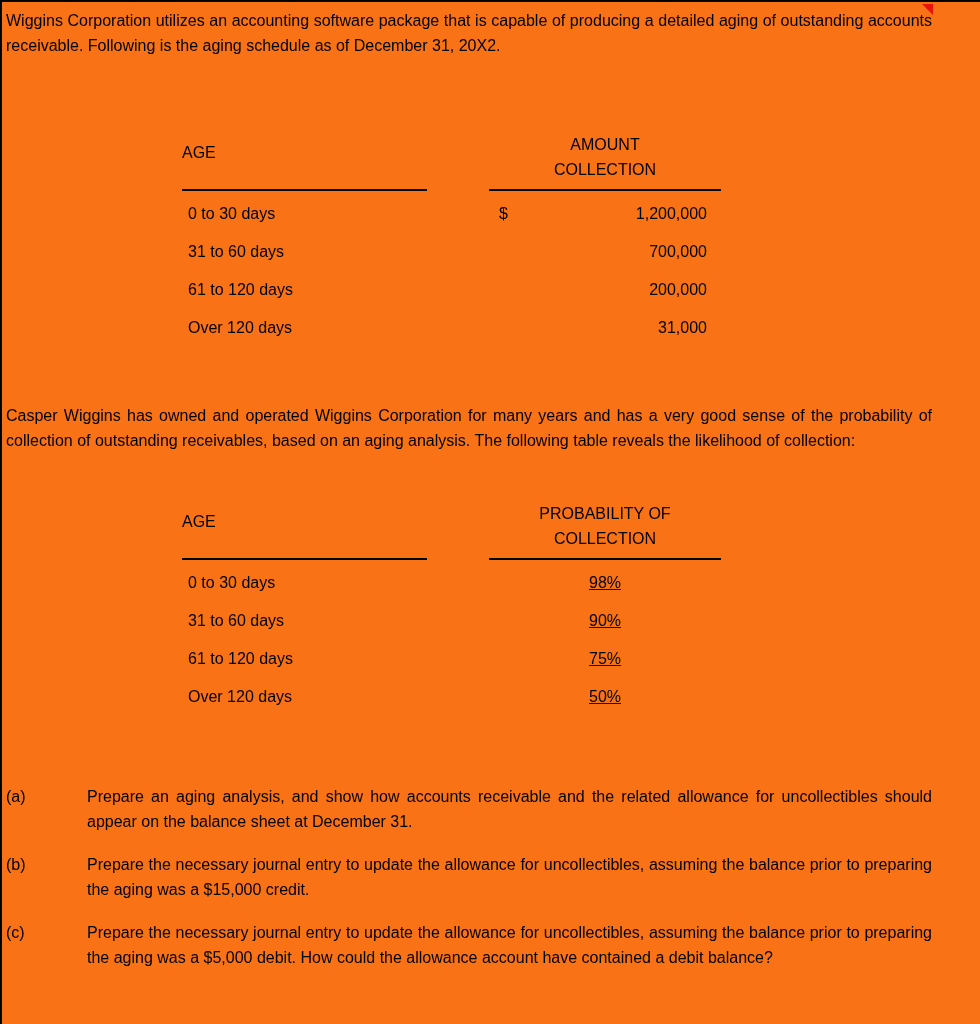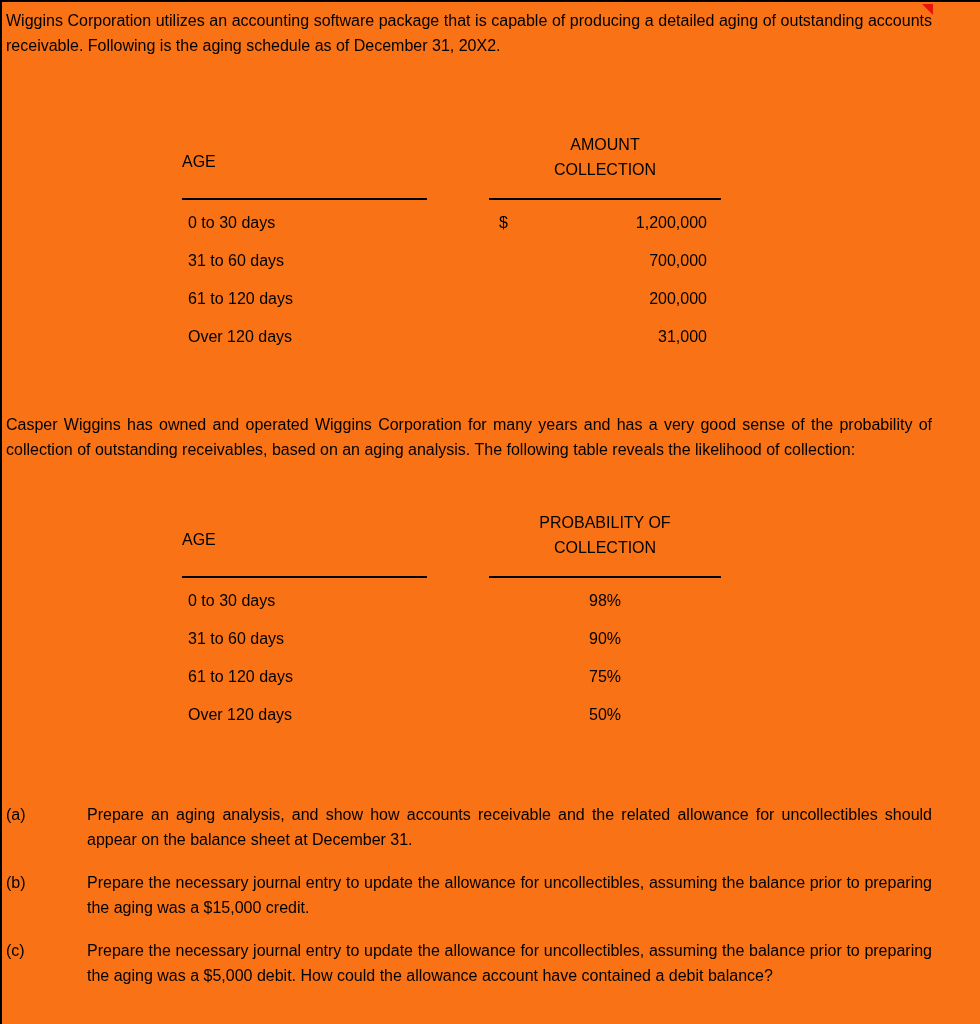--- a/index.html
+++ b/index.html
@@ -53,21 +53,21 @@
     text-align: left;
     border-bottom: 2px solid #000000;
     padding-bottom: 24px;
     line-height: 25px;
   }
   .th-val {
     width: 232px;
     margin-left: 62px;
     text-align: center;
     border-bottom: 2px solid #000000;
-    padding-bottom: 16px;
+    padding-bottom: 7px;
     line-height: 25px;
   }
   .tbody { margin-top: 14px; }
   .trow {
     display: flex;
     align-items: flex-start;
     height: 38px;
   }
   .td-age {
     width: 245px;
@@ -80,20 +80,21 @@
     box-sizing: border-box;
     display: flex;
     justify-content: space-between;
     padding: 0 14px 0 10px;
   }
   .td-pct {
     width: 232px;
     margin-left: 62px;
     box-sizing: border-box;
     text-align: center;
+    text-decoration: underline;
   }
 
   
   .requirements { margin-top: 58px; }
   .req {
     display: flex;
     margin-bottom: 18px;
   }
   .req-label {
     width: 81px;

